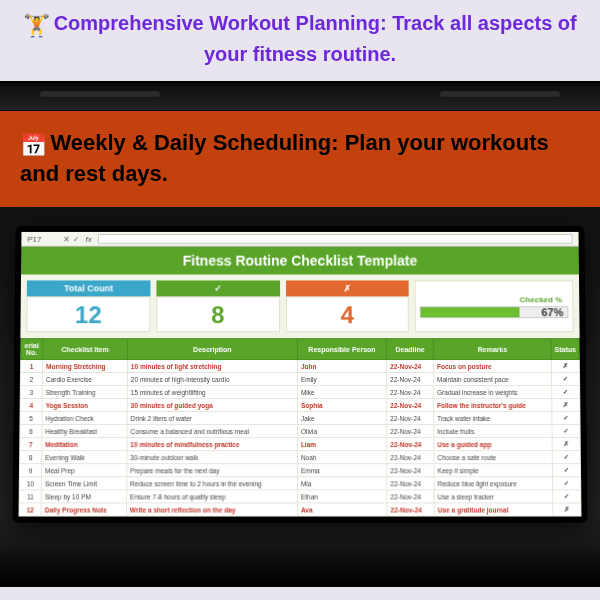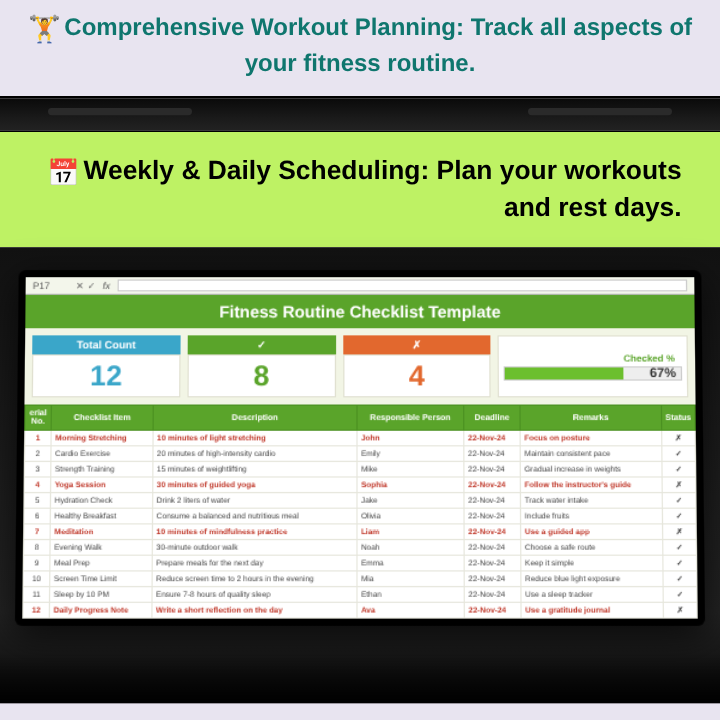--- a/index.html
+++ b/index.html
@@ -9,43 +9,43 @@
     background: #e8e4f0;
     overflow: hidden;
     position: relative;
   }
   .banner1 {
     background: #e8e4f0;
     padding: 10px 20px 14px;
     text-align: center;
     font-weight: 800;
     font-size: 20px;
-    color: #0f766e;
+    color: #6d28d9;
     line-height: 1.3;
   }
   .ceiling {
     height: 30px;
     background: linear-gradient(#0a0a0a, #1a1a1a 60%, #222 100%);
     border-top: 2px solid #000;
     border-bottom: 1px solid #000;
     position: relative;
   }
   .ceiling::before, .ceiling::after {
     content:"";
     position:absolute;
     top:8px; height:6px; width:120px;
     background:#2a2a2a;
     border-radius:3px;
   }
   .ceiling::before { left:40px; }
   .ceiling::after { right:40px; }
   .banner2 {
-    background: #bef264;
-    padding: 18px 32px;
-    text-align: right;
+    background: #c2410c;
+    padding: 18px 20px;
+    text-align: left;
     font-weight: 800;
     font-size: 22px;
     color: #000;
     line-height: 1.3;
   }
   .monitor-area {
     background: linear-gradient(#111 0%, #1a1a1a 40%, #222 80%, #0a0a0a 100%);
     padding: 18px 14px 40px;
     height: 380px;
     position: relative;

